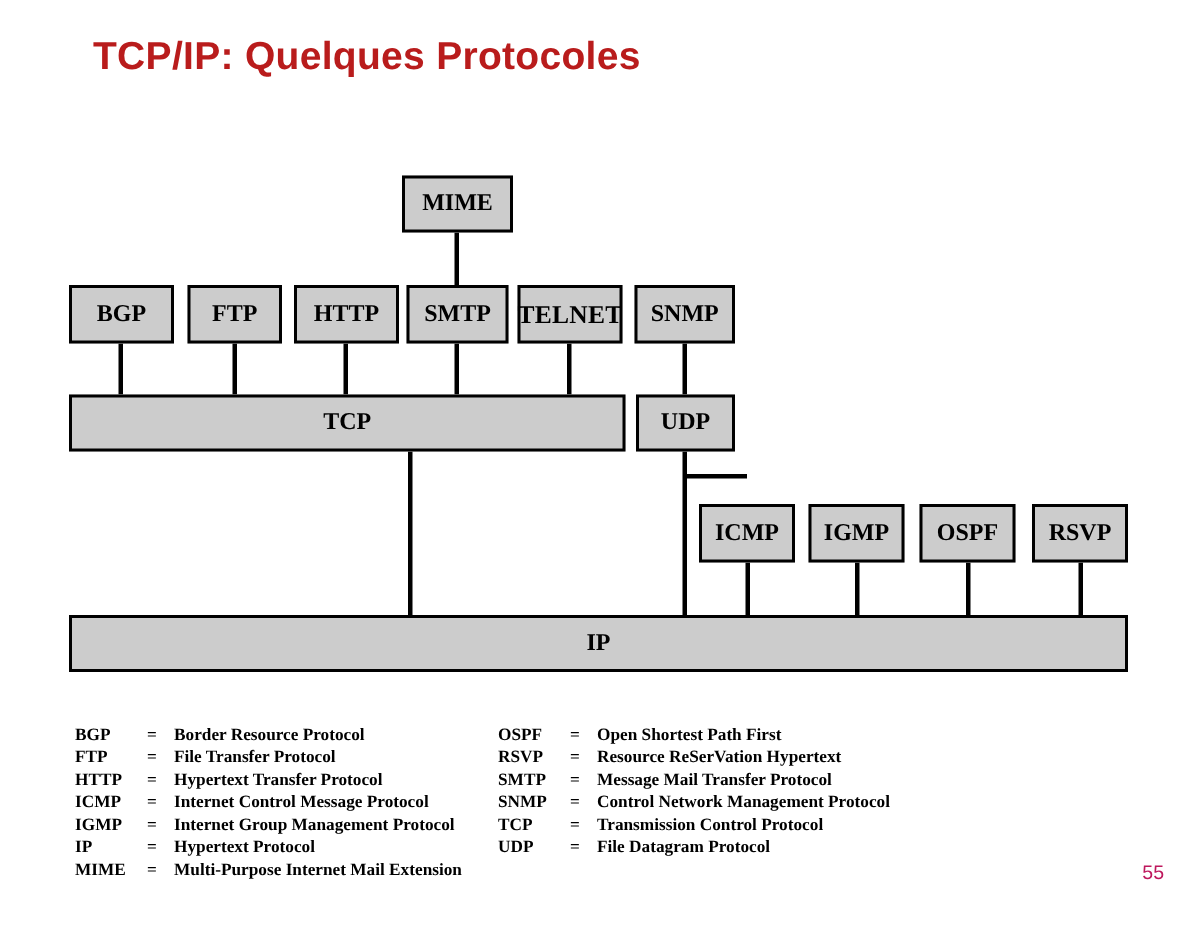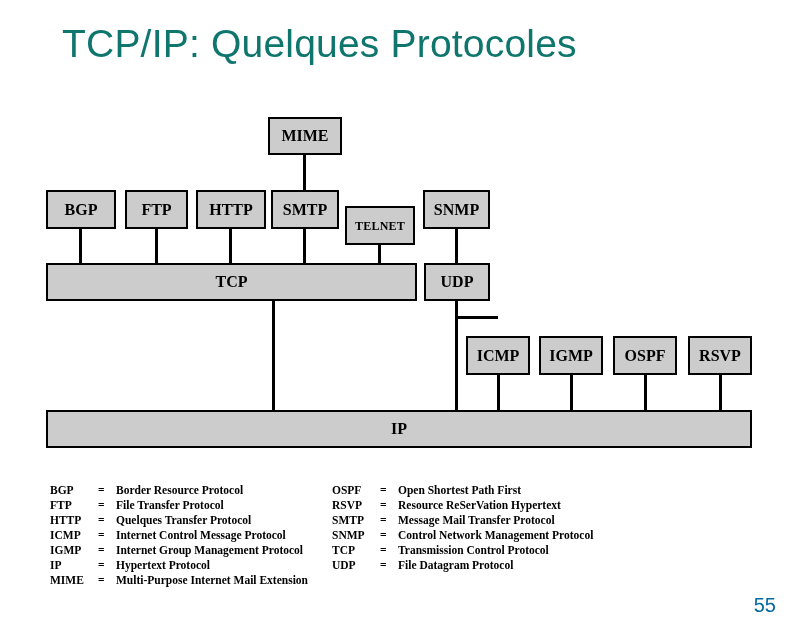--- a/index.html
+++ b/index.html
@@ -12,23 +12,23 @@
     position: relative;
     font-family: "Liberation Serif", serif;
     overflow: hidden;
   }
 
   
   #slide-title {
     position: absolute;
     left: 62px; top: 22px;
     font-family: "Liberation Sans", sans-serif;
-    font-size: 39px;
-    font-weight: 400;
-    color: #0f766e;
+    font-size: 26px;
+    font-weight: 700;
+    color: #b91c1c;
     letter-spacing: 0.2px;
     white-space: nowrap;
   }
 
   
   #diagram {
     position: absolute;
     left: 0; top: 0;
     width: 802px; height: 470px;
   }
@@ -40,21 +40,21 @@
     display: flex;
     align-items: center;
     justify-content: center;
     font-family: "Liberation Serif", serif;
     font-weight: bold;
     color: #000000;
     line-height: 1;
     z-index: 2;
   }
   .node.sz-normal { font-size: 16px; }
-  .node.sz-small  { font-size: 12px; letter-spacing: 0.2px; margin-top: 16px; }
+  .node.sz-small  { font-size: 17px; letter-spacing: 0.2px; }
   .node.sz-layer  { font-size: 16px; }
 
   .link {
     position: absolute;
     background: #000000;
     z-index: 1;
   }
   .link.v { width: 2.5px; }
   .link.h { height: 2.5px; }
 
@@ -80,24 +80,24 @@
     height: 15px;
     white-space: nowrap;
   }
   .legend-abbr { width: 48px; flex: none; }
   .legend-eq   { width: 18px; flex: none; }
   .legend-full { flex: none; }
 
   
   #page-number {
     position: absolute;
-    right: 26px; bottom: 2px;
+    right: 26px; bottom: 30px;
     font-family: "Liberation Sans", sans-serif;
-    font-size: 20px;
-    color: #0369a1;
+    font-size: 13px;
+    color: #be185d;
   }
 </style>
 </head>
 <body>
 
 <div id="slide-title">TCP/IP: Quelques Protocoles</div>
 
 <div id="diagram">
     <div class="link v" style="left: 303px; top: 155px; height: 35px;"></div>
     <div class="link v" style="left: 79px; top: 229px; height: 34px;"></div>
@@ -165,21 +165,21 @@
         <span class="legend-full">Border Resource Protocol</span>
       </div>
       <div class="legend-row">
         <span class="legend-abbr">FTP</span>
         <span class="legend-eq">=</span>
         <span class="legend-full">File Transfer Protocol</span>
       </div>
       <div class="legend-row">
         <span class="legend-abbr">HTTP</span>
         <span class="legend-eq">=</span>
-        <span class="legend-full">Quelques Transfer Protocol</span>
+        <span class="legend-full">Hypertext Transfer Protocol</span>
       </div>
       <div class="legend-row">
         <span class="legend-abbr">ICMP</span>
         <span class="legend-eq">=</span>
         <span class="legend-full">Internet Control Message Protocol</span>
       </div>
       <div class="legend-row">
         <span class="legend-abbr">IGMP</span>
         <span class="legend-eq">=</span>
         <span class="legend-full">Internet Group Management Protocol</span>

